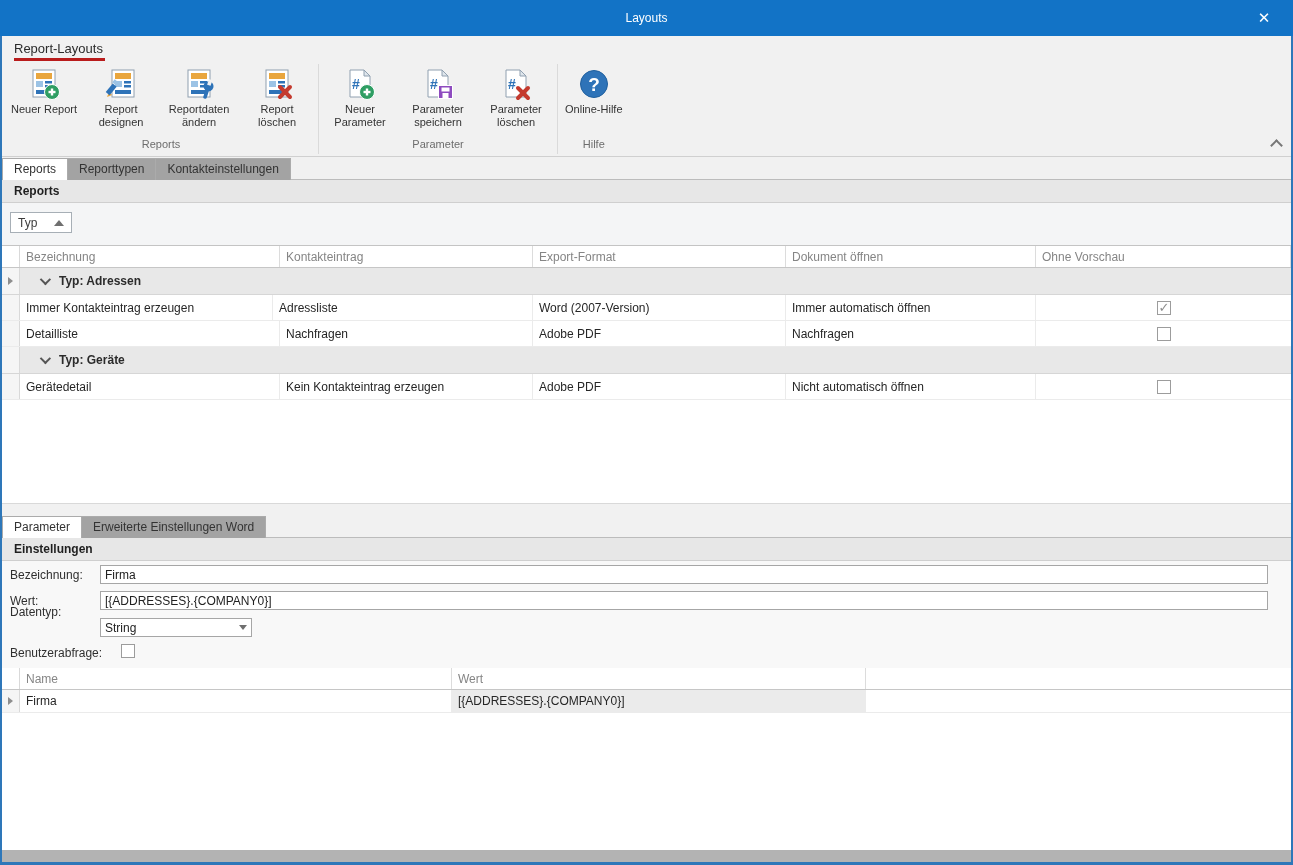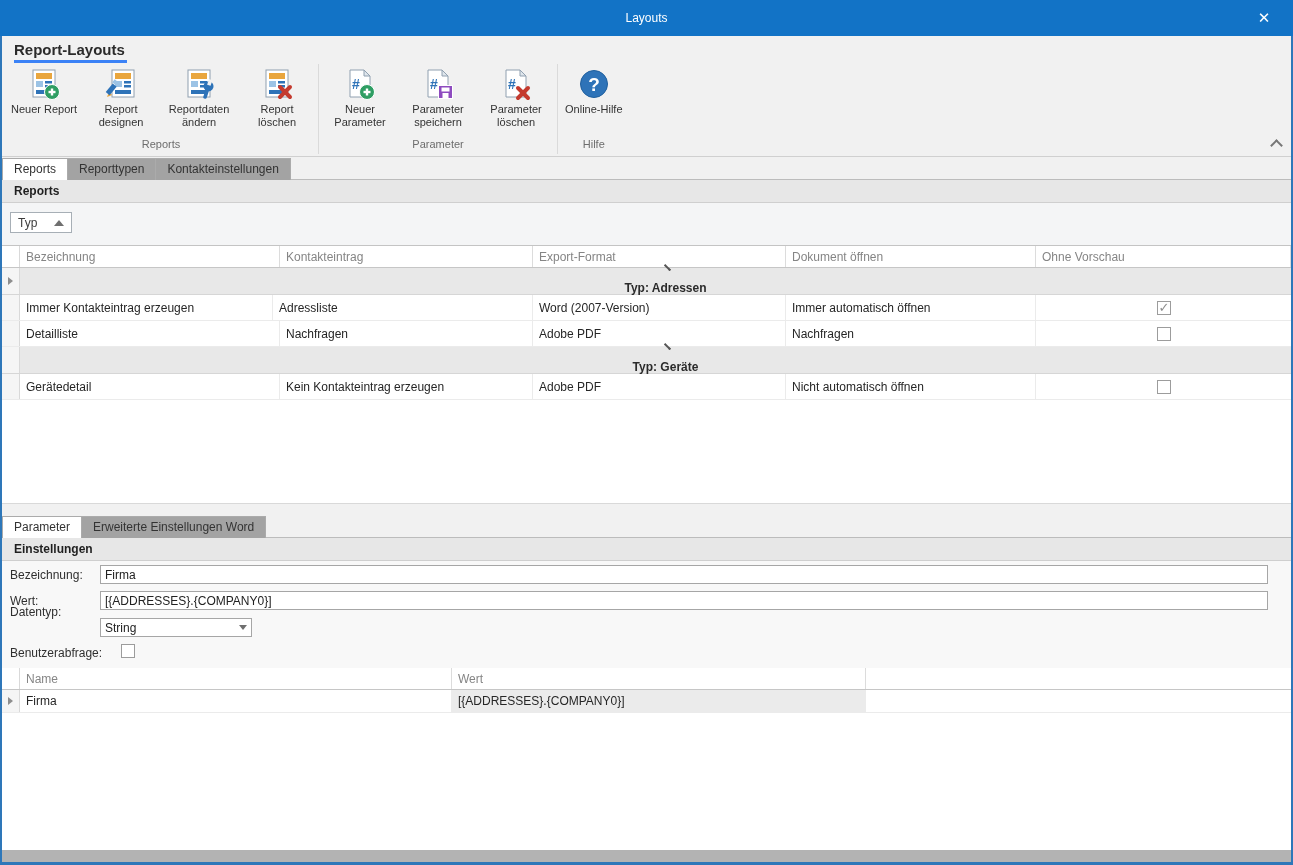--- a/index.html
+++ b/index.html
@@ -14,22 +14,22 @@
     background:#fff;
   }
   
   .titlebar { height:36px; background:#1273c6; flex:0 0 auto; position:relative;
     display:flex; align-items:center; justify-content:center; margin:0 -2px; }
   .titlebar .title { color:#fff; font-size:12px; }
   .close-btn { position:absolute; right:12px; top:0; width:34px; height:36px;
     display:flex; align-items:center; justify-content:center; color:#fff; font-size:15px; cursor:default; }
   
   .ribbon { height:121px; background:#f1f1f1; border-bottom:1px solid #d0d0d0; position:relative; flex:0 0 auto; }
-  .ribbon-tab { display:inline-block; margin:5px 0 0 12px; font-size:15px; color:#2b2b2b;
-    border-bottom:3px solid #3b82f6; padding:0 2px 2px 0;font-weight:bold; }
+  .ribbon-tab { display:inline-block; margin:5px 0 0 12px; font-size:13px; color:#2b2b2b;
+    border-bottom:3px solid #b91c1c; padding:0 2px 2px 0; }
   .ribbon-groups { position:absolute; left:2px; top:28px; bottom:2px; display:flex; }
   .rgroup { display:flex; flex-direction:column; border-right:1px solid #dadada; padding:0 2px; }
   .rgroup-buttons { display:flex; flex:1 1 auto; align-items:flex-start; }
   .rbtn { display:flex; flex-direction:column; align-items:center; padding:3px 5px 0 5px;
     min-width:46px; max-width:78px; cursor:default; }
   .rbtn .lbl { font-size:11px; line-height:1.2; text-align:center; color:#333; margin-top:2px; white-space:pre-line; }
   .rgroup-label { text-align:center; font-size:11px; color:#6d6d6d; padding:1px 8px 4px 8px; }
   .ribbon-collapse { position:absolute; right:10px; bottom:8px; width:9px; height:9px; }
   .ribbon-collapse::before { content:""; position:absolute; left:0; top:2px; width:7px; height:7px;
     border-left:2px solid #777; border-top:2px solid #777; transform:rotate(45deg); }
@@ -60,21 +60,21 @@
   .cell { padding:0 6px; display:flex; align-items:center; overflow:hidden; white-space:nowrap; }
   .ind { flex:0 0 18px; background:#f5f5f5; border-right:1px solid #d9d9d9; display:flex; align-items:center; justify-content:center; }
   .row-arrow { width:0; height:0; border-top:4px solid transparent; border-bottom:4px solid transparent; border-left:5px solid #8e8e8e; }
   .c-bez { flex:0 0 260px; } .c-kon { flex:0 0 253px; } .c-exp { flex:0 0 253px; }
   .c-dok { flex:0 0 250px; } .c-ohn { flex:1 1 auto; justify-content:center; }
   .c-name { flex:0 0 432px; } .c-wert { flex:0 0 414px; } .c-ben { flex:1 1 auto; justify-content:center;margin-top:25px; }
   .drow { height:26px; border-bottom:1px solid #ebebeb; color:#262626; }
   .drow .cell { border-right:1px solid #ebebeb; }
   .drow .cell.c-ohn, .drow .cell.c-ben { border-right:none; }
   .g-head-row { height:27px; background:#e8e8e8; border-bottom:1px solid #d6d6d6; font-weight:bold; color:#2b2b2b; }
-  .g-head-row .glabel { display:flex; align-items:center; gap:11px; padding-left:20px;flex-direction:column; }
+  .g-head-row .glabel { display:flex; align-items:center; gap:11px; padding-left:20px; }
   .chev-down { width:8px; height:8px; border-right:2px solid #555; border-bottom:2px solid #555;
     transform:rotate(45deg) translateY(-2px); }
   .checkbox { width:14px; height:14px; border:1px solid #9c9c9c; background:#fff; position:relative; }
   .checkbox.checked::after { content:"\2713"; position:absolute; left:1px; top:-2px; font-size:13px; color:#8d8d8d; }
   .sel-cell { background:#ebebeb; }
   .grid2 .drow { height:23px; }
   
   .form { height:107px; background:#f8f8f8; position:relative; flex:0 0 auto; }
   .form label { position:absolute; left:8px; color:#2f2f2f; }
   .tbox { position:absolute; left:98px; height:19px; background:#fff; border:1px solid #a6a6a6;

